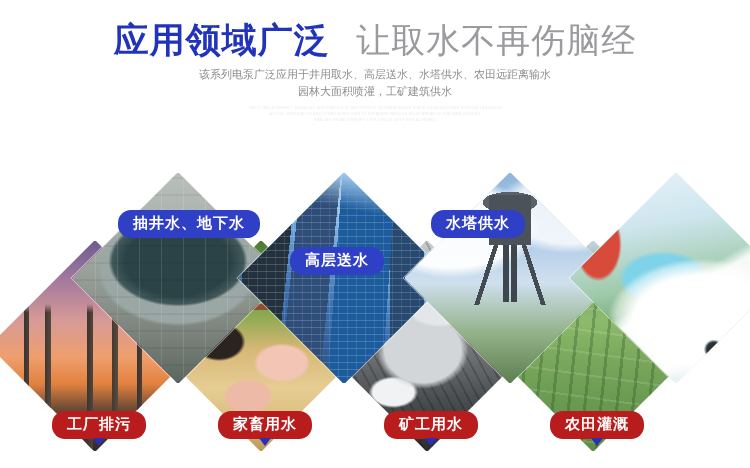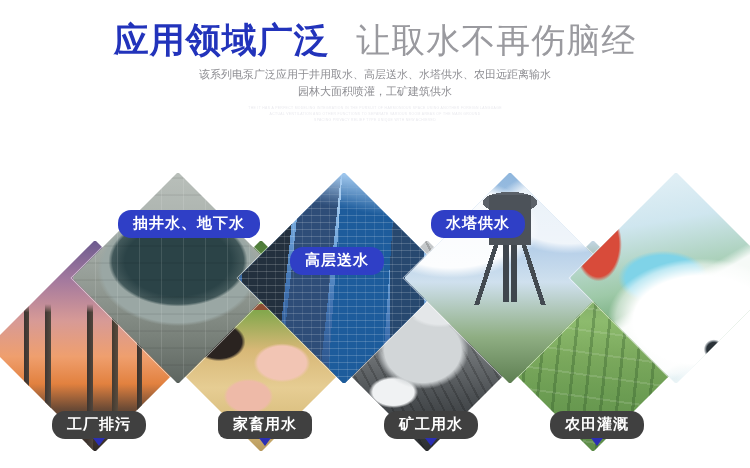--- a/index.html
+++ b/index.html
@@ -163,21 +163,21 @@
   }
 
   
   .badge{
     position:absolute;z-index:20;
     color:#ffffff;font-size:15px;font-weight:bold;letter-spacing:1px;
     padding:4px 15px 5px;border-radius:13px;white-space:nowrap;
     line-height:1.25;text-align:center;
   }
   .badge.top{background:#2f3fc6;}
-  .badge.bot{background:#404040;}
+  .badge.bot{background:#b91c1c;}
   .badge.bot::after{
     content:"";position:absolute;left:50%;bottom:-7px;margin-left:-6px;
     border-left:6px solid transparent;border-right:6px solid transparent;
     border-top:8px solid #2b2fb4;
   }
 </style>
 </head>
 <body>
 
 <div id="stage">
@@ -228,17 +228,17 @@
 
   <div class="dia" style="left:601px; top:203px; z-index:5;">
     <div class="img sc-car"></div>
   </div>
 
   <div class="badge top" style="left:118px; top:210px;text-align:right;">抽井水、地下水</div>
   <div class="badge top" style="left:290px; top:203px;margin-top:44px;">高层送水</div>
   <div class="badge top" style="left:431px; top:210px;">水塔供水</div>
 
   <div class="badge bot" style="left:52px;  top:411px;">工厂排污</div>
-  <div class="badge bot" style="left:218px; top:411px;border-radius:9px;">家畜用水</div>
+  <div class="badge bot" style="left:218px; top:411px;">家畜用水</div>
   <div class="badge bot" style="left:550px; top:411px;">农田灌溉</div>
   <div class="badge bot" style="left:384px; top:411px;">矿工用水</div>
 
 </div>
 
 </body></html>

